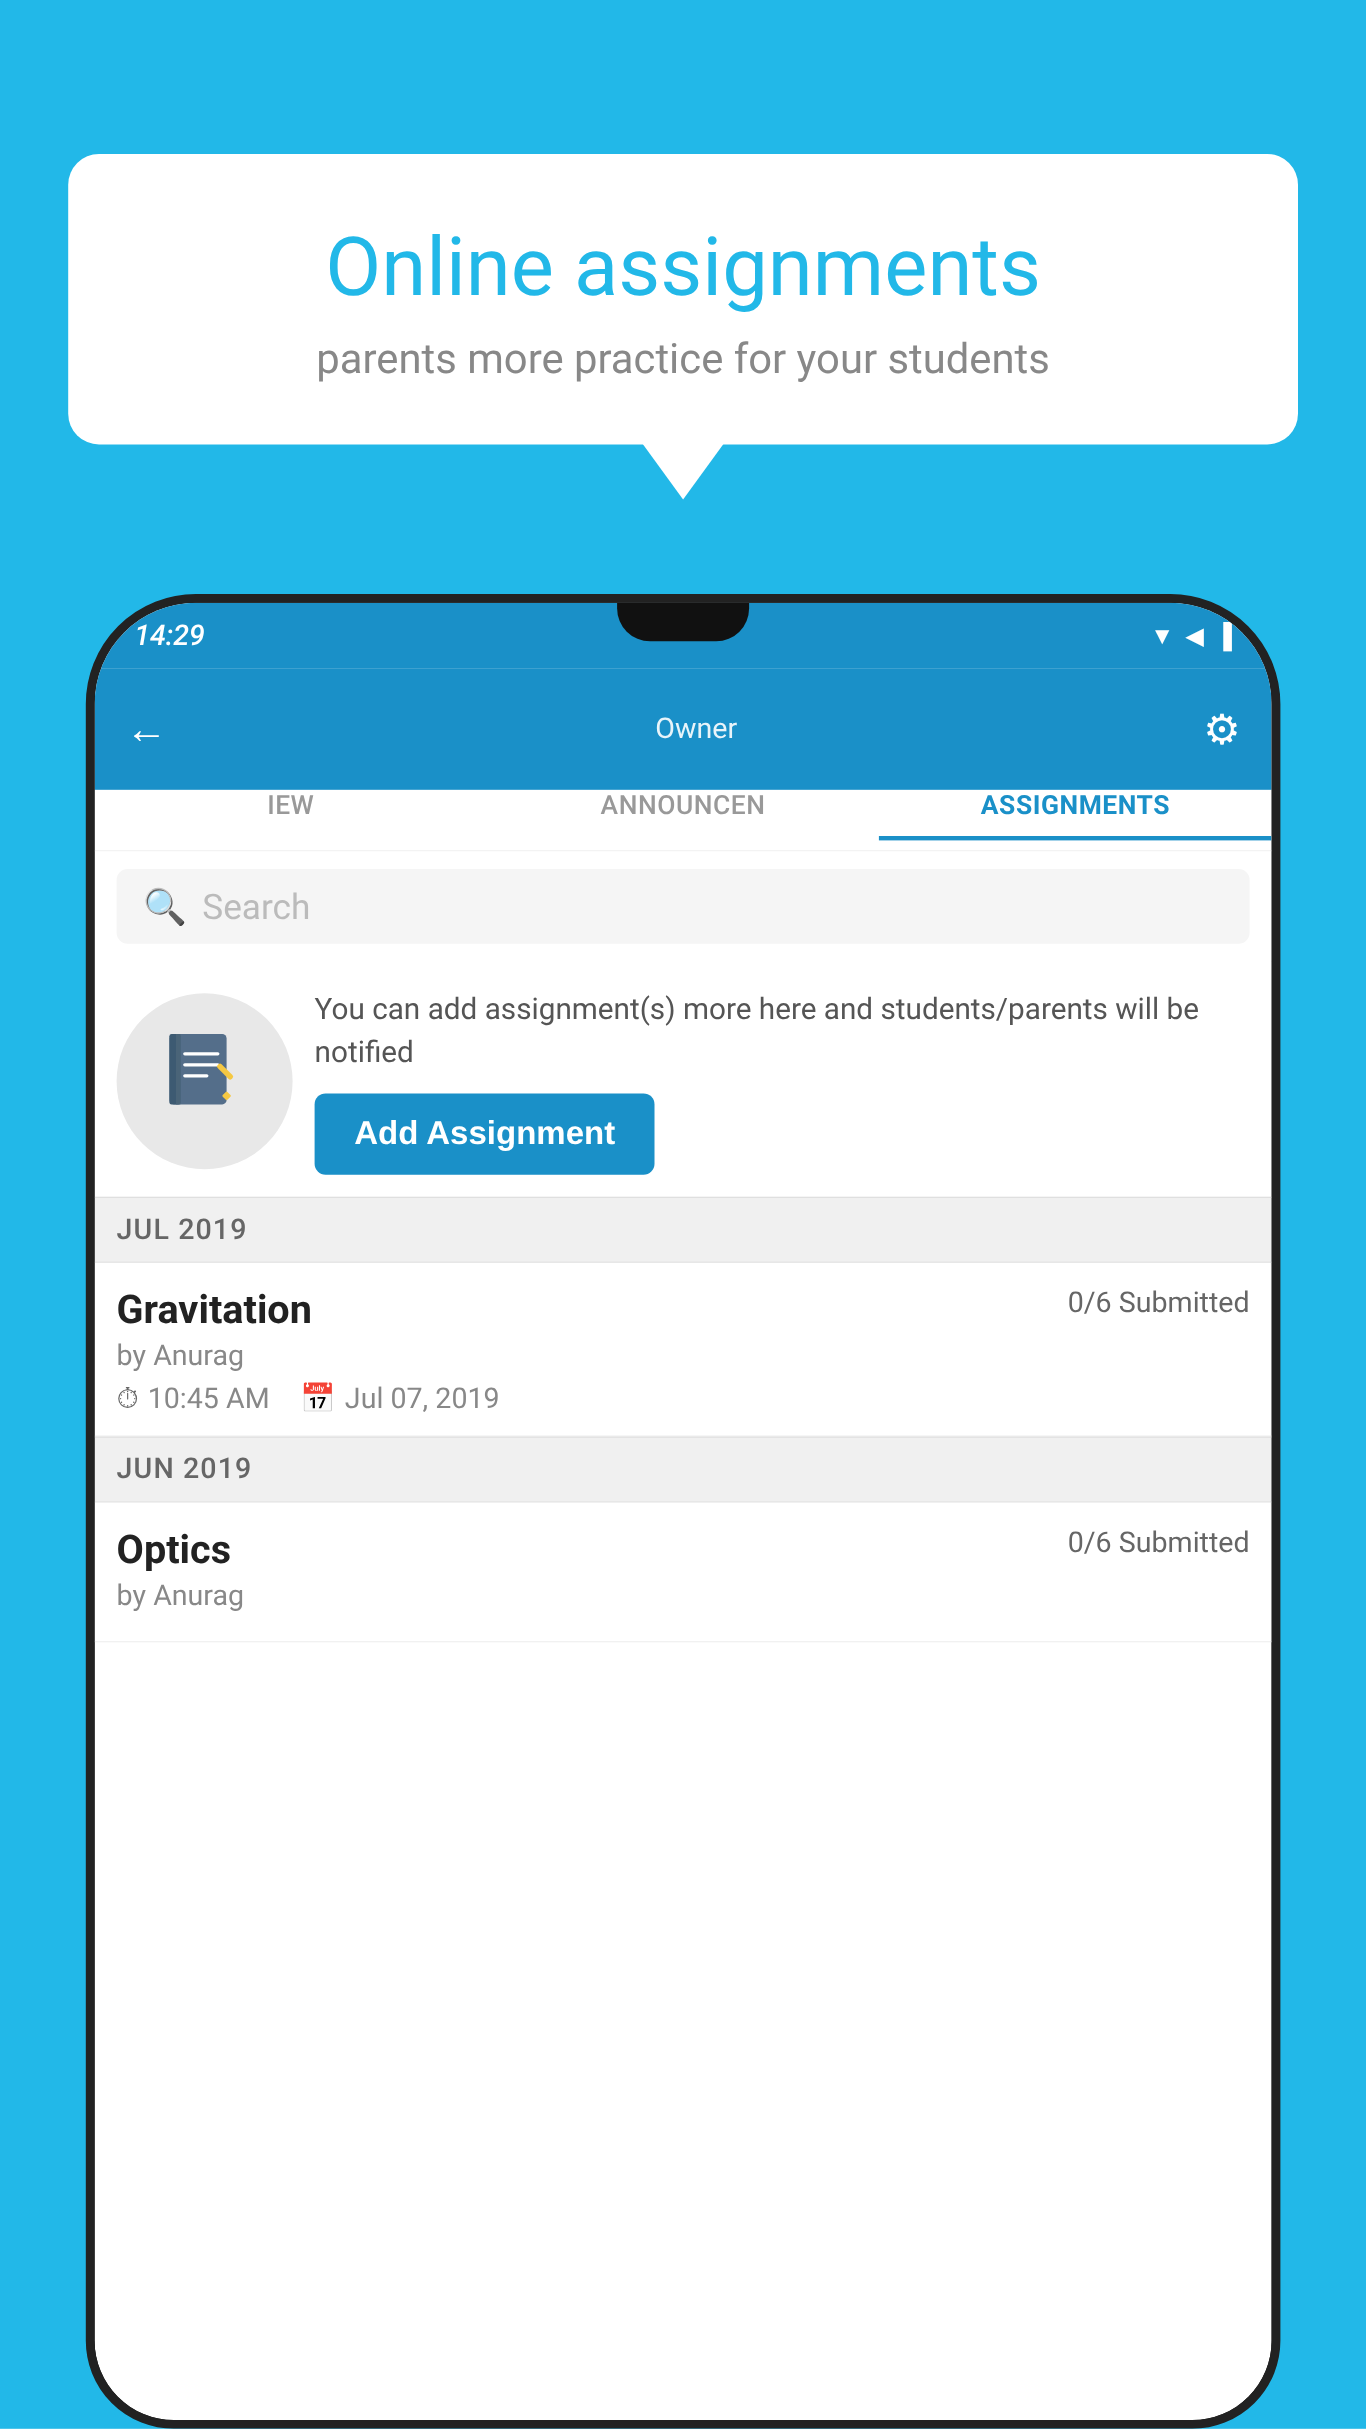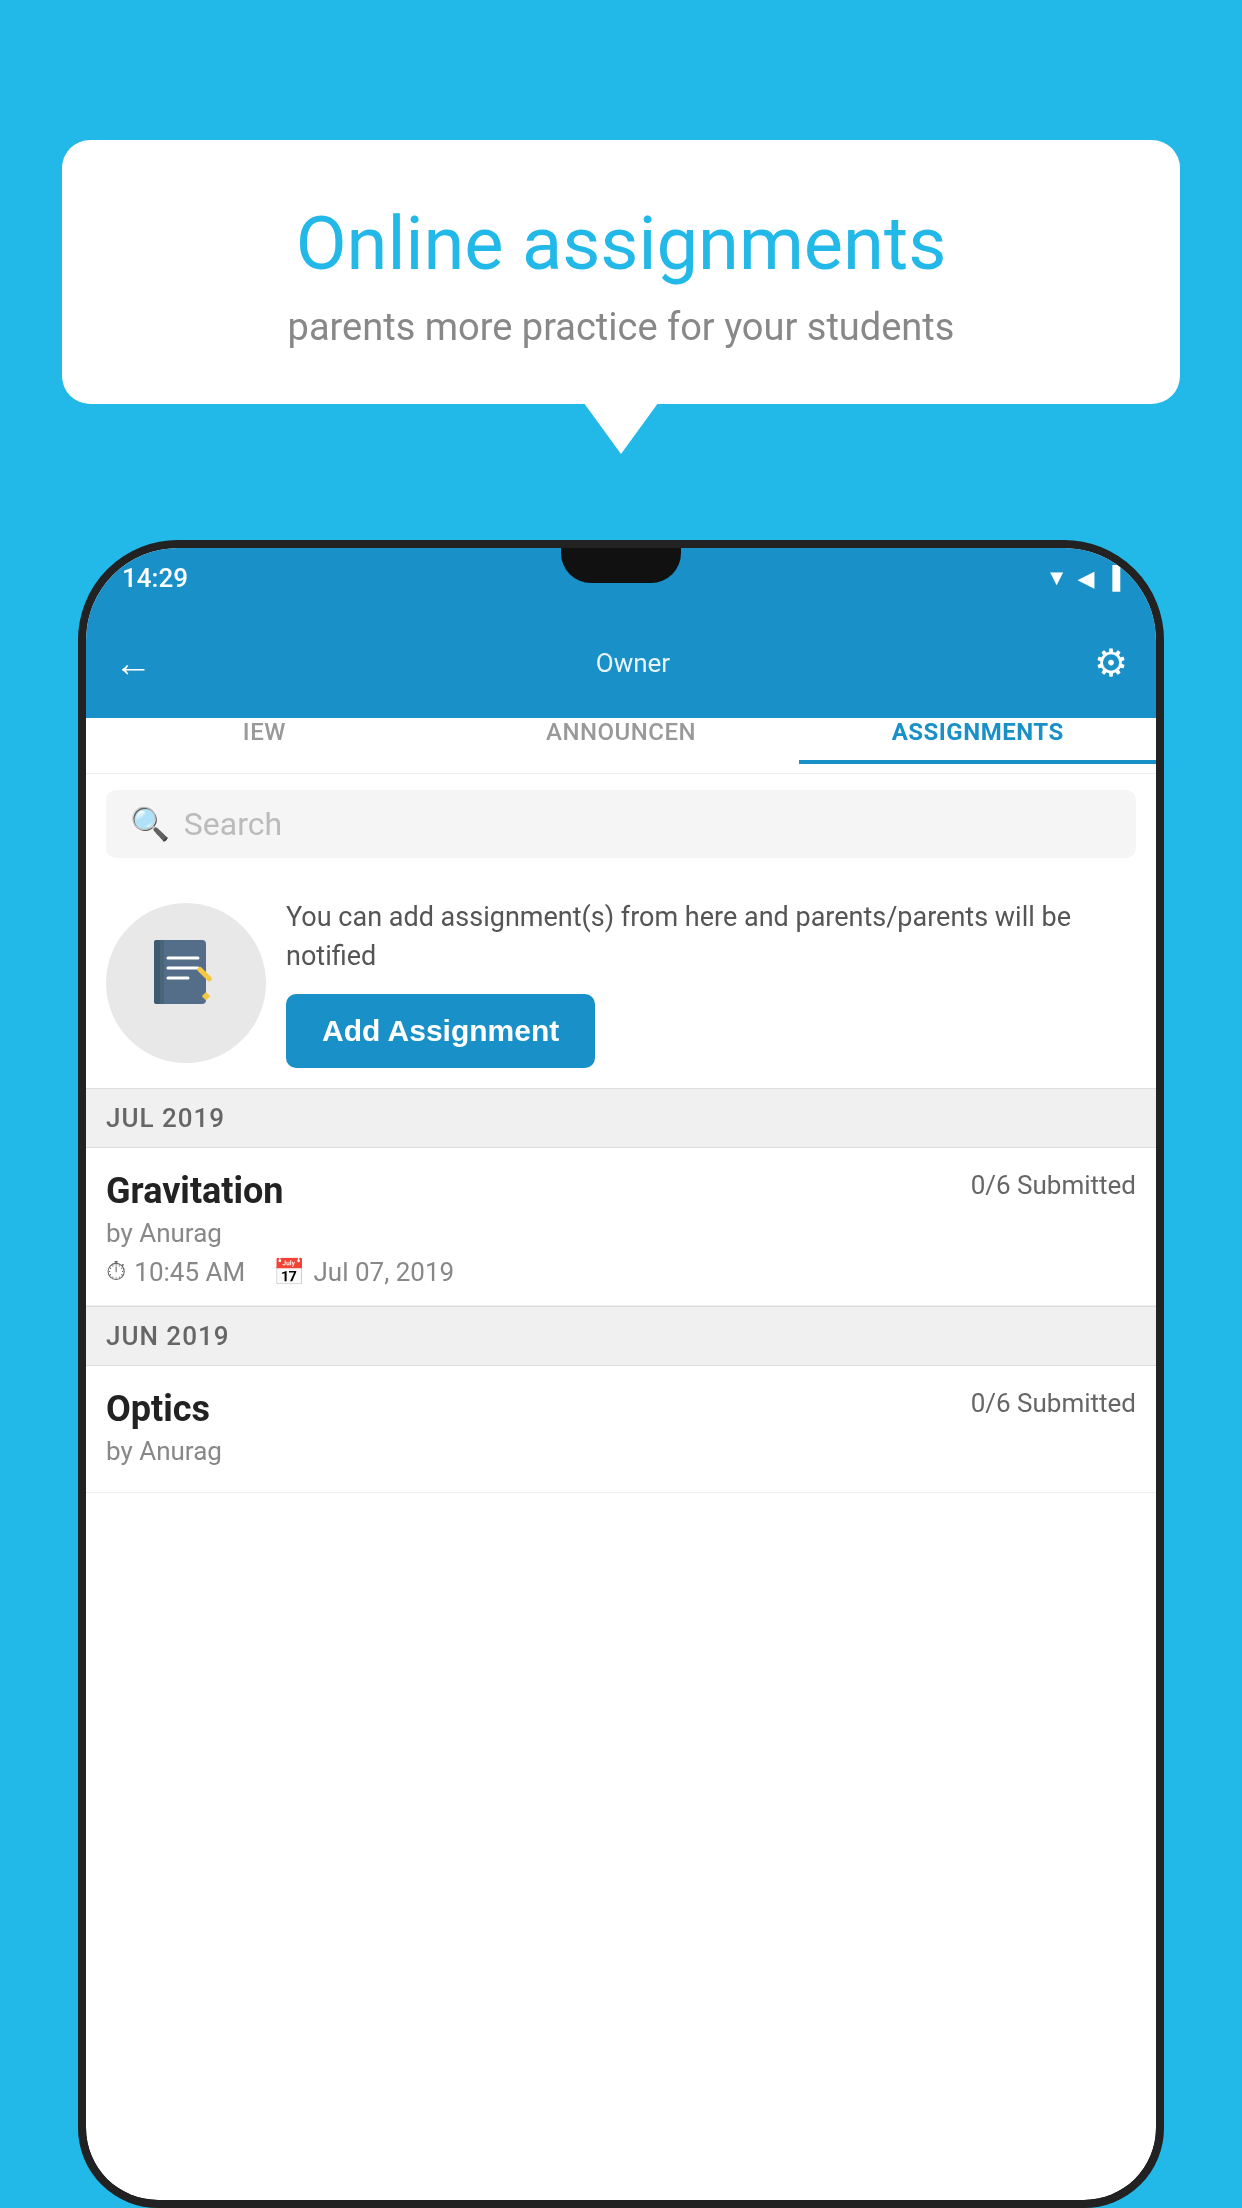--- a/index.html
+++ b/index.html
@@ -90,20 +90,21 @@
       align-items: center;
       justify-content: space-between;
       padding: 0 36px;
       position: relative;
     }
 
     .status-time {
       color: white;
       font-size: 26px;
       font-weight: 500;
+      font-style: italic;
     }
 
     .status-icons {
       display: flex;
       align-items: center;
       gap: 10px;
     }
 
     .status-icons span {
       color: white;
@@ -393,21 +394,21 @@
             <rect x="14" y="6" width="4" height="64" fill="#4a6478"></rect>
             <line x1="22" y1="24" x2="52" y2="24" stroke="white" stroke-width="3" stroke-linecap="round"></line>
             <line x1="22" y1="34" x2="52" y2="34" stroke="white" stroke-width="3" stroke-linecap="round"></line>
             <line x1="22" y1="44" x2="42" y2="44" stroke="white" stroke-width="3" stroke-linecap="round"></line>
             <rect x="54" y="32" width="18" height="5" rx="2" fill="#f5c842" transform="rotate(45 54 32)"></rect>
             <rect x="60" y="58" width="6" height="6" rx="1" fill="#f5c842" transform="rotate(45 60 58)"></rect>
           </svg>
         </span>
       </div>
       <div class="promo-content">
-        <div class="promo-text">You can add assignment(s) from here and parents/parents will be notified</div>
+        <div class="promo-text">You can add assignment(s) more here and students/parents will be notified</div>
         <button class="add-assignment-btn">Add Assignment</button>
       </div>
     </div>
 
     <div class="section-header">JUL 2019</div>
 
     <div class="assignment-item">
       <div class="assignment-top-row">
         <span class="assignment-title">Gravitation</span>
         <span class="submitted-count">0/6 Submitted</span>

